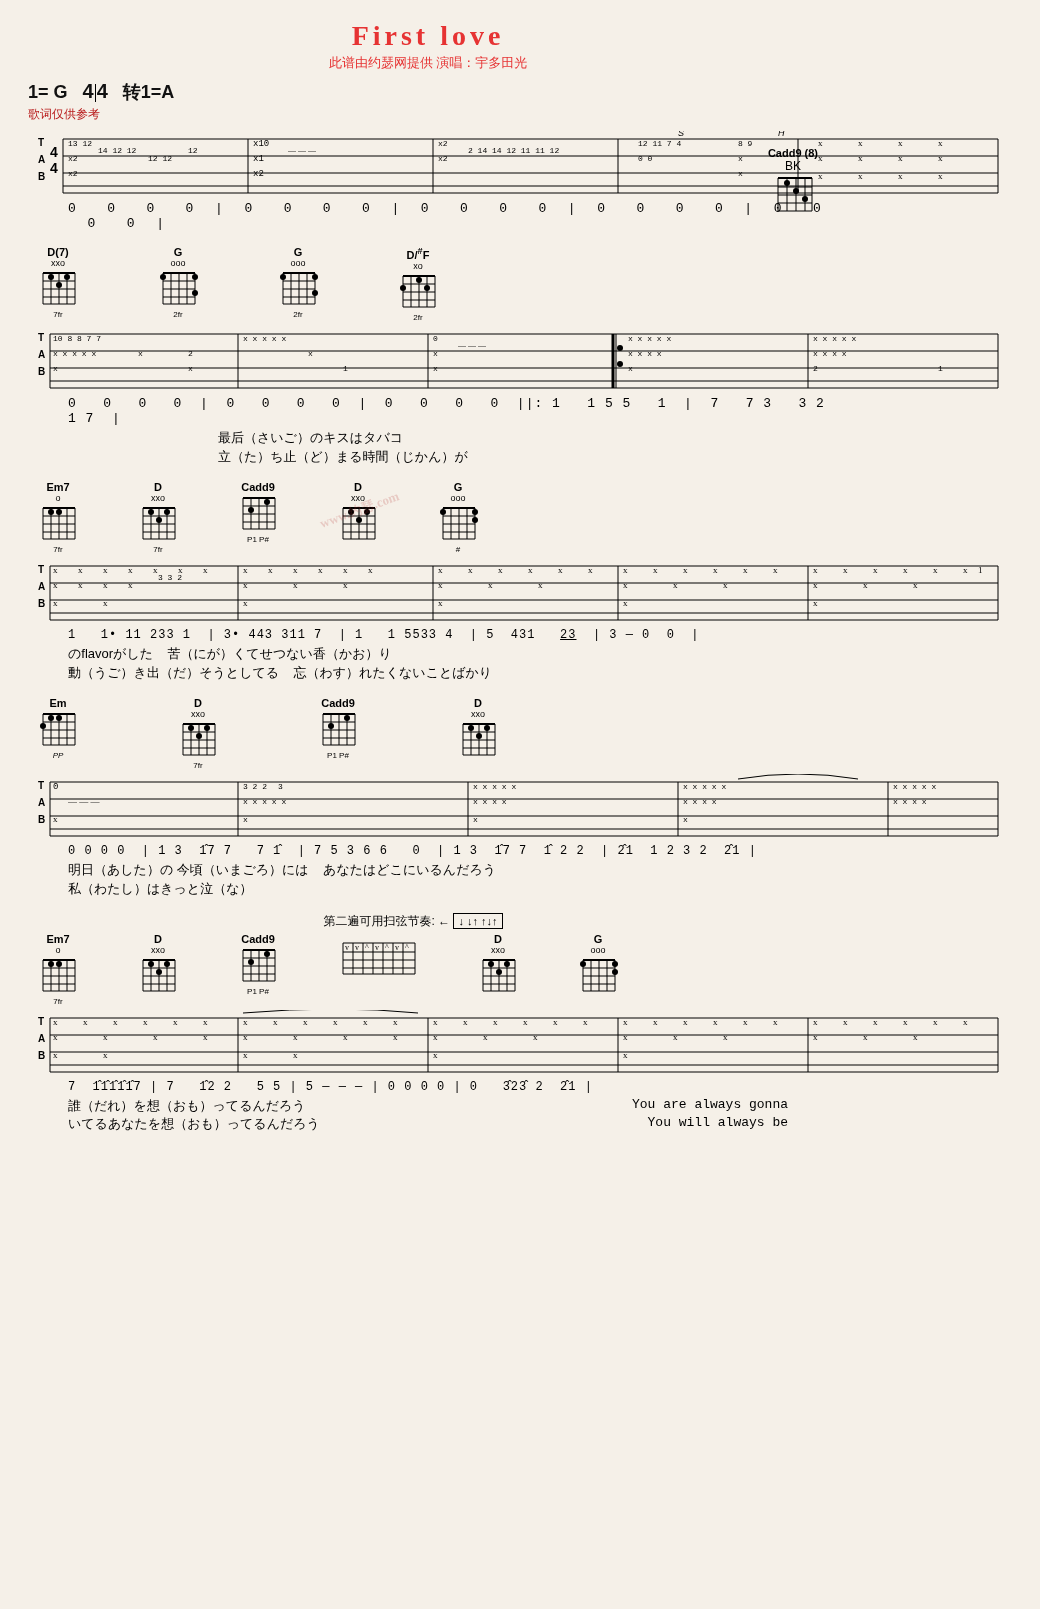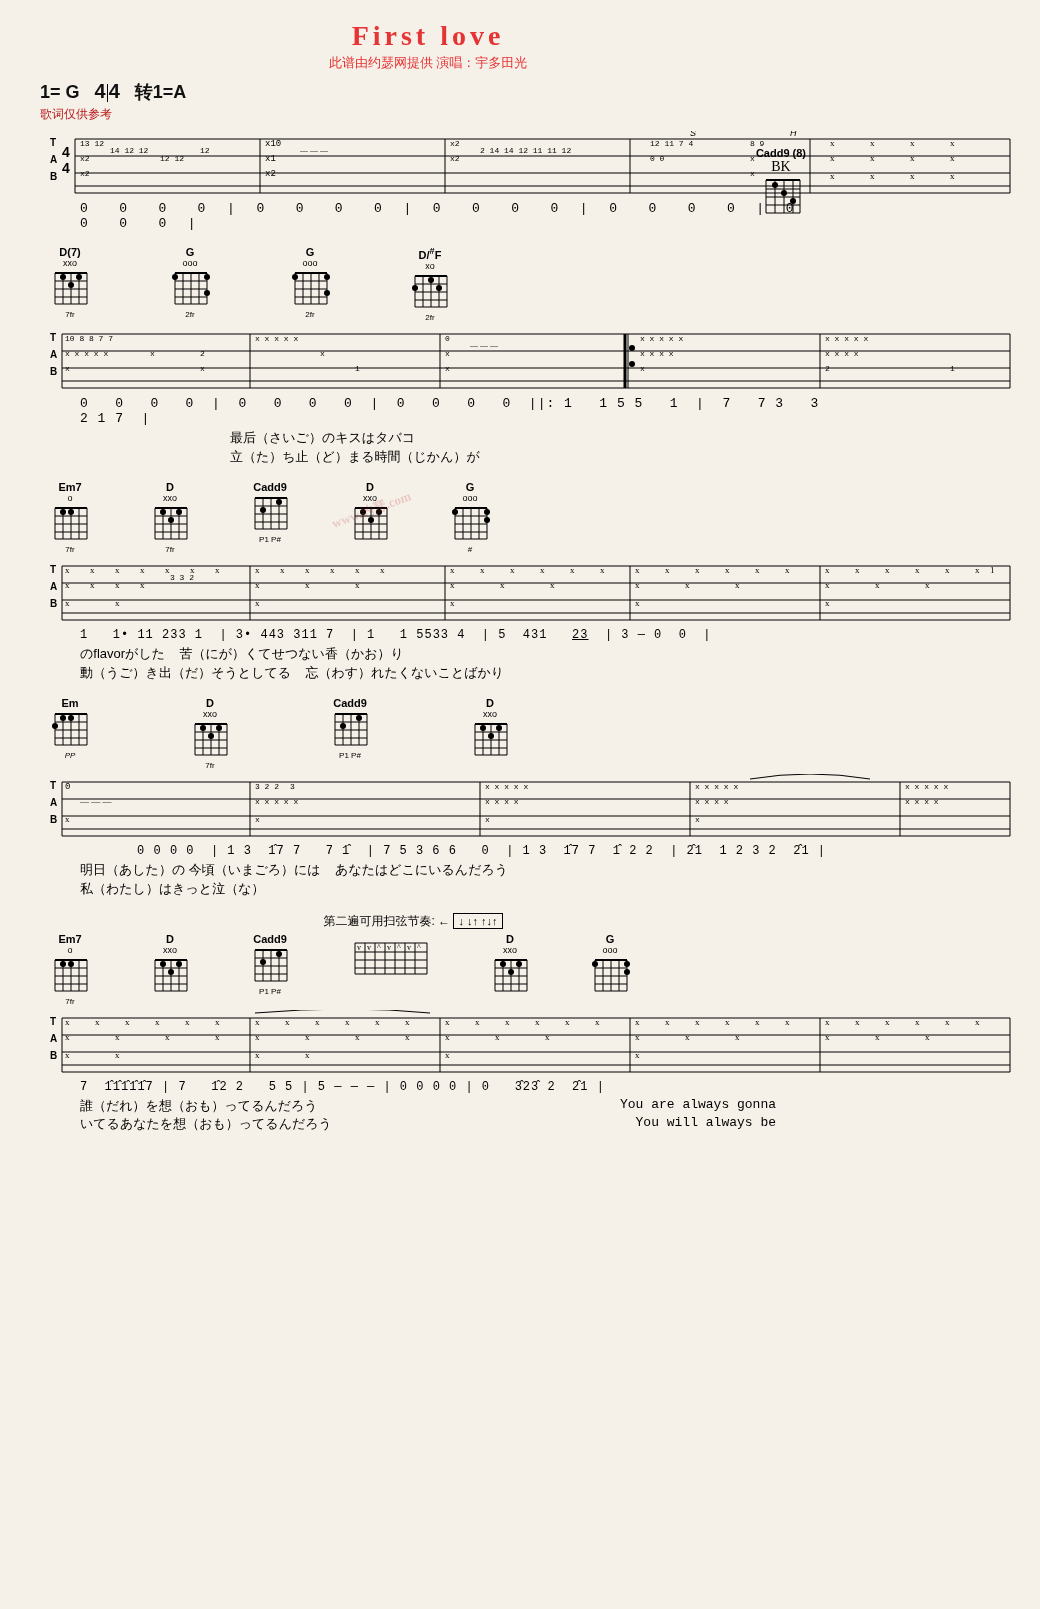--- a/index.html
+++ b/index.html
@@ -8,21 +8,21 @@
       font-family: 'Times New Roman', serif;
       width: 1040px;
       min-height: 1609px;
       position: relative;
       overflow-x: hidden;
     }
     .page {
       width: 856px;
       min-height: 1609px;
       background: #f5f0e8;
-      padding: 20px 30px;
+      padding: 20px 18px;
       position: relative;
     }
     .title-section {
       text-align: center;
       margin-bottom: 5px;
     }
     .main-title {
       font-size: 28px;
       font-weight: bold;
       color: #e63333;
@@ -64,21 +64,21 @@
   <div class="key-info">
     1= G &nbsp;&nbsp;<span style="font-size:20px; font-weight:bold;">4</span><span style="display:inline-block;width:1px;height:18px;background:#000;vertical-align:middle;margin:0 1px;"></span><span style="font-size:20px; font-weight:bold;">4</span>&nbsp;&nbsp; 转1=A
   </div>
   <div class="note-small">歌词仅供参考</div>
 
   <div class="section-container">
 
     <div style="position:relative; margin-bottom:4px;">
       <div style="position:absolute; right:20px; top:16px; text-align:center;">
         <div style="font-size:11px; font-weight:bold; font-family:Arial;">Cadd9 (8)</div>
-        <div style="font-size:14px; font-family:Liberation Serif, serif;">BK</div>
+        <div style="font-size:12px; font-family:Liberation Sans, sans-serif;">BK</div>
         <svg width="45" height="40">
 
           <line x1="8" y1="5" x2="42" y2="5" stroke="#000" stroke-width="2"></line>
           <line x1="8" y1="5" x2="8" y2="38" stroke="#000" stroke-width="1"></line>
           <line x1="17" y1="5" x2="17" y2="38" stroke="#000" stroke-width="1"></line>
           <line x1="26" y1="5" x2="26" y2="38" stroke="#000" stroke-width="1"></line>
           <line x1="35" y1="5" x2="35" y2="38" stroke="#000" stroke-width="1"></line>
           <line x1="42" y1="5" x2="42" y2="38" stroke="#000" stroke-width="1"></line>
           <line x1="8" y1="14" x2="42" y2="14" stroke="#000" stroke-width="1"></line>
           <line x1="8" y1="22" x2="42" y2="22" stroke="#000" stroke-width="1"></line>
@@ -615,21 +615,21 @@
 
       <text x="645" y="15" font-size="8" font-family="Courier New">x x x x x</text>
       <text x="645" y="30" font-size="8" font-family="Courier New">x x x x</text>
       <text x="645" y="48" font-size="8" font-family="Courier New">x</text>
 
       <path d="M 700 5 Q 760 -5 820 5" stroke="#000" stroke-width="1" fill="none"></path>
 
       <text x="855" y="15" font-size="8" font-family="Courier New">x x x x x</text>
       <text x="855" y="30" font-size="8" font-family="Courier New">x x x x</text>
     </svg>
-    <div style="padding-left:50px; font-family:'Courier New',monospace; font-size:12px; letter-spacing:1px; margin-bottom:3px;text-align:right;">
+    <div style="padding-left:50px; font-family:'Courier New',monospace; font-size:12px; letter-spacing:1px; margin-bottom:3px;">
       0 0 0 0 &nbsp;| 1 3 &nbsp;1̂7 7 &nbsp;&nbsp;7 1̂ &nbsp;| 7 5 3 6 6 &nbsp;&nbsp;0 &nbsp;| 1 3 &nbsp;1̂7 7 &nbsp;1̂ 2 2 &nbsp;| 2̂1 &nbsp;1 2 3 2 &nbsp;2̂1 |
     </div>
     <div style="padding-left:50px; font-size:13px; font-family:Arial,'MS Gothic',sans-serif; margin-bottom:1px;">
       明日（あした）の 今頃（いまごろ）には &nbsp;&nbsp; あなたはどこにいるんだろう
     </div>
     <div style="padding-left:50px; font-size:13px; font-family:Arial,'MS Gothic',sans-serif; margin-bottom:10px;">
       私（わたし）はきっと泣（な）
     </div>
   </div>
 

